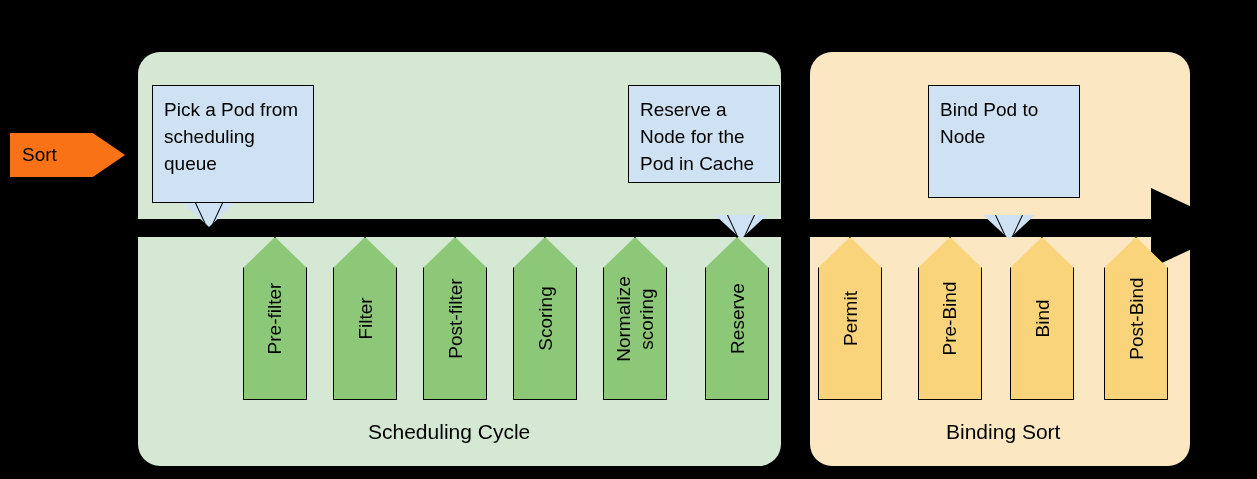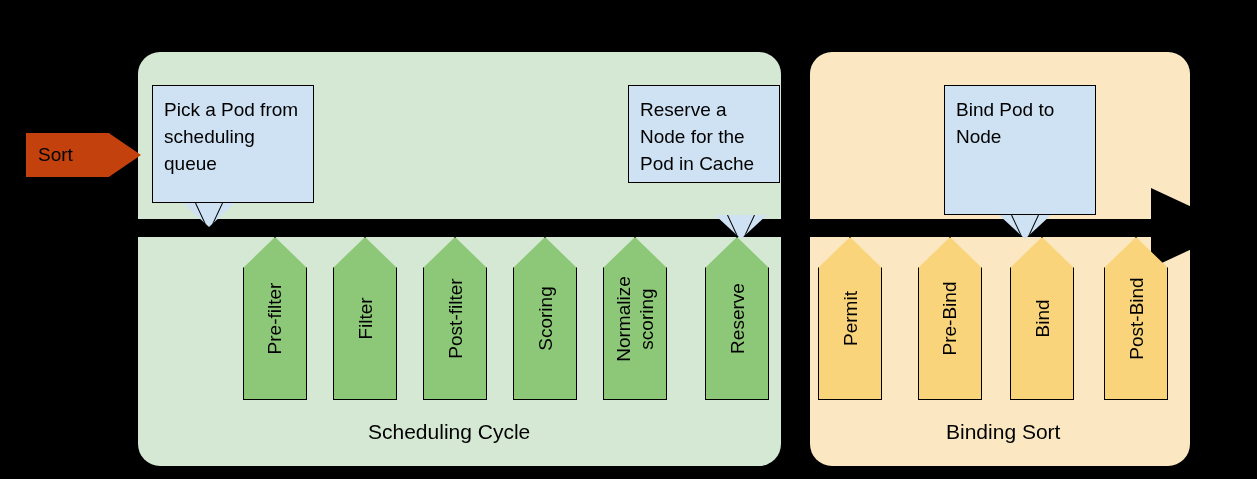--- a/index.html
+++ b/index.html
@@ -32,25 +32,25 @@
     left: 810px;
     top: 52px;
     width: 380px;
     height: 414px;
     background: #FBE8C3;
   }
 
   
   #sort-arrow {
     position: absolute;
-    left: 26px;
+    left: 10px;
     top: 133px;
     width: 115px;
     height: 44px;
-    background: #c2410c;
+    background: #f97316;
     -webkit-clip-path: polygon(0 0, 72% 0, 100% 50%, 72% 100%, 0 100%);
     clip-path: polygon(0 0, 72% 0, 100% 50%, 72% 100%, 0 100%);
   }
   #sort-arrow .sort-label {
     position: absolute;
     left: 12px;
     top: 50%;
     transform: translateY(-50%);
     font-size: 19px;
     color: #000000;
@@ -120,21 +120,21 @@
     transform-origin: top center;
     transform: rotate(25deg);
   }
 
   #callout-pick { left: 152px; top: 85px; width: 162px; height: 118px; }
   #callout-pick .callout-tail { left: 30px; top: 117px; }
 
   #callout-reserve { left: 628px; top: 85px; width: 152px; height: 98px; }
   #callout-reserve .callout-tail { left: 86px; top: 129px; }
 
-  #callout-bind { left: 928px; top: 85px; width: 152px; height: 130px; margin-left: 16px; }
+  #callout-bind { left: 928px; top: 85px; width: 152px; height: 113px; }
   #callout-bind .callout-tail { left: 54px; top: 129px; }
 
   
   .plugin-arrow {
     position: absolute;
     top: 237px;
     width: 64px;
     height: 163px;
     border: 1px solid #000000;
     box-sizing: border-box;

